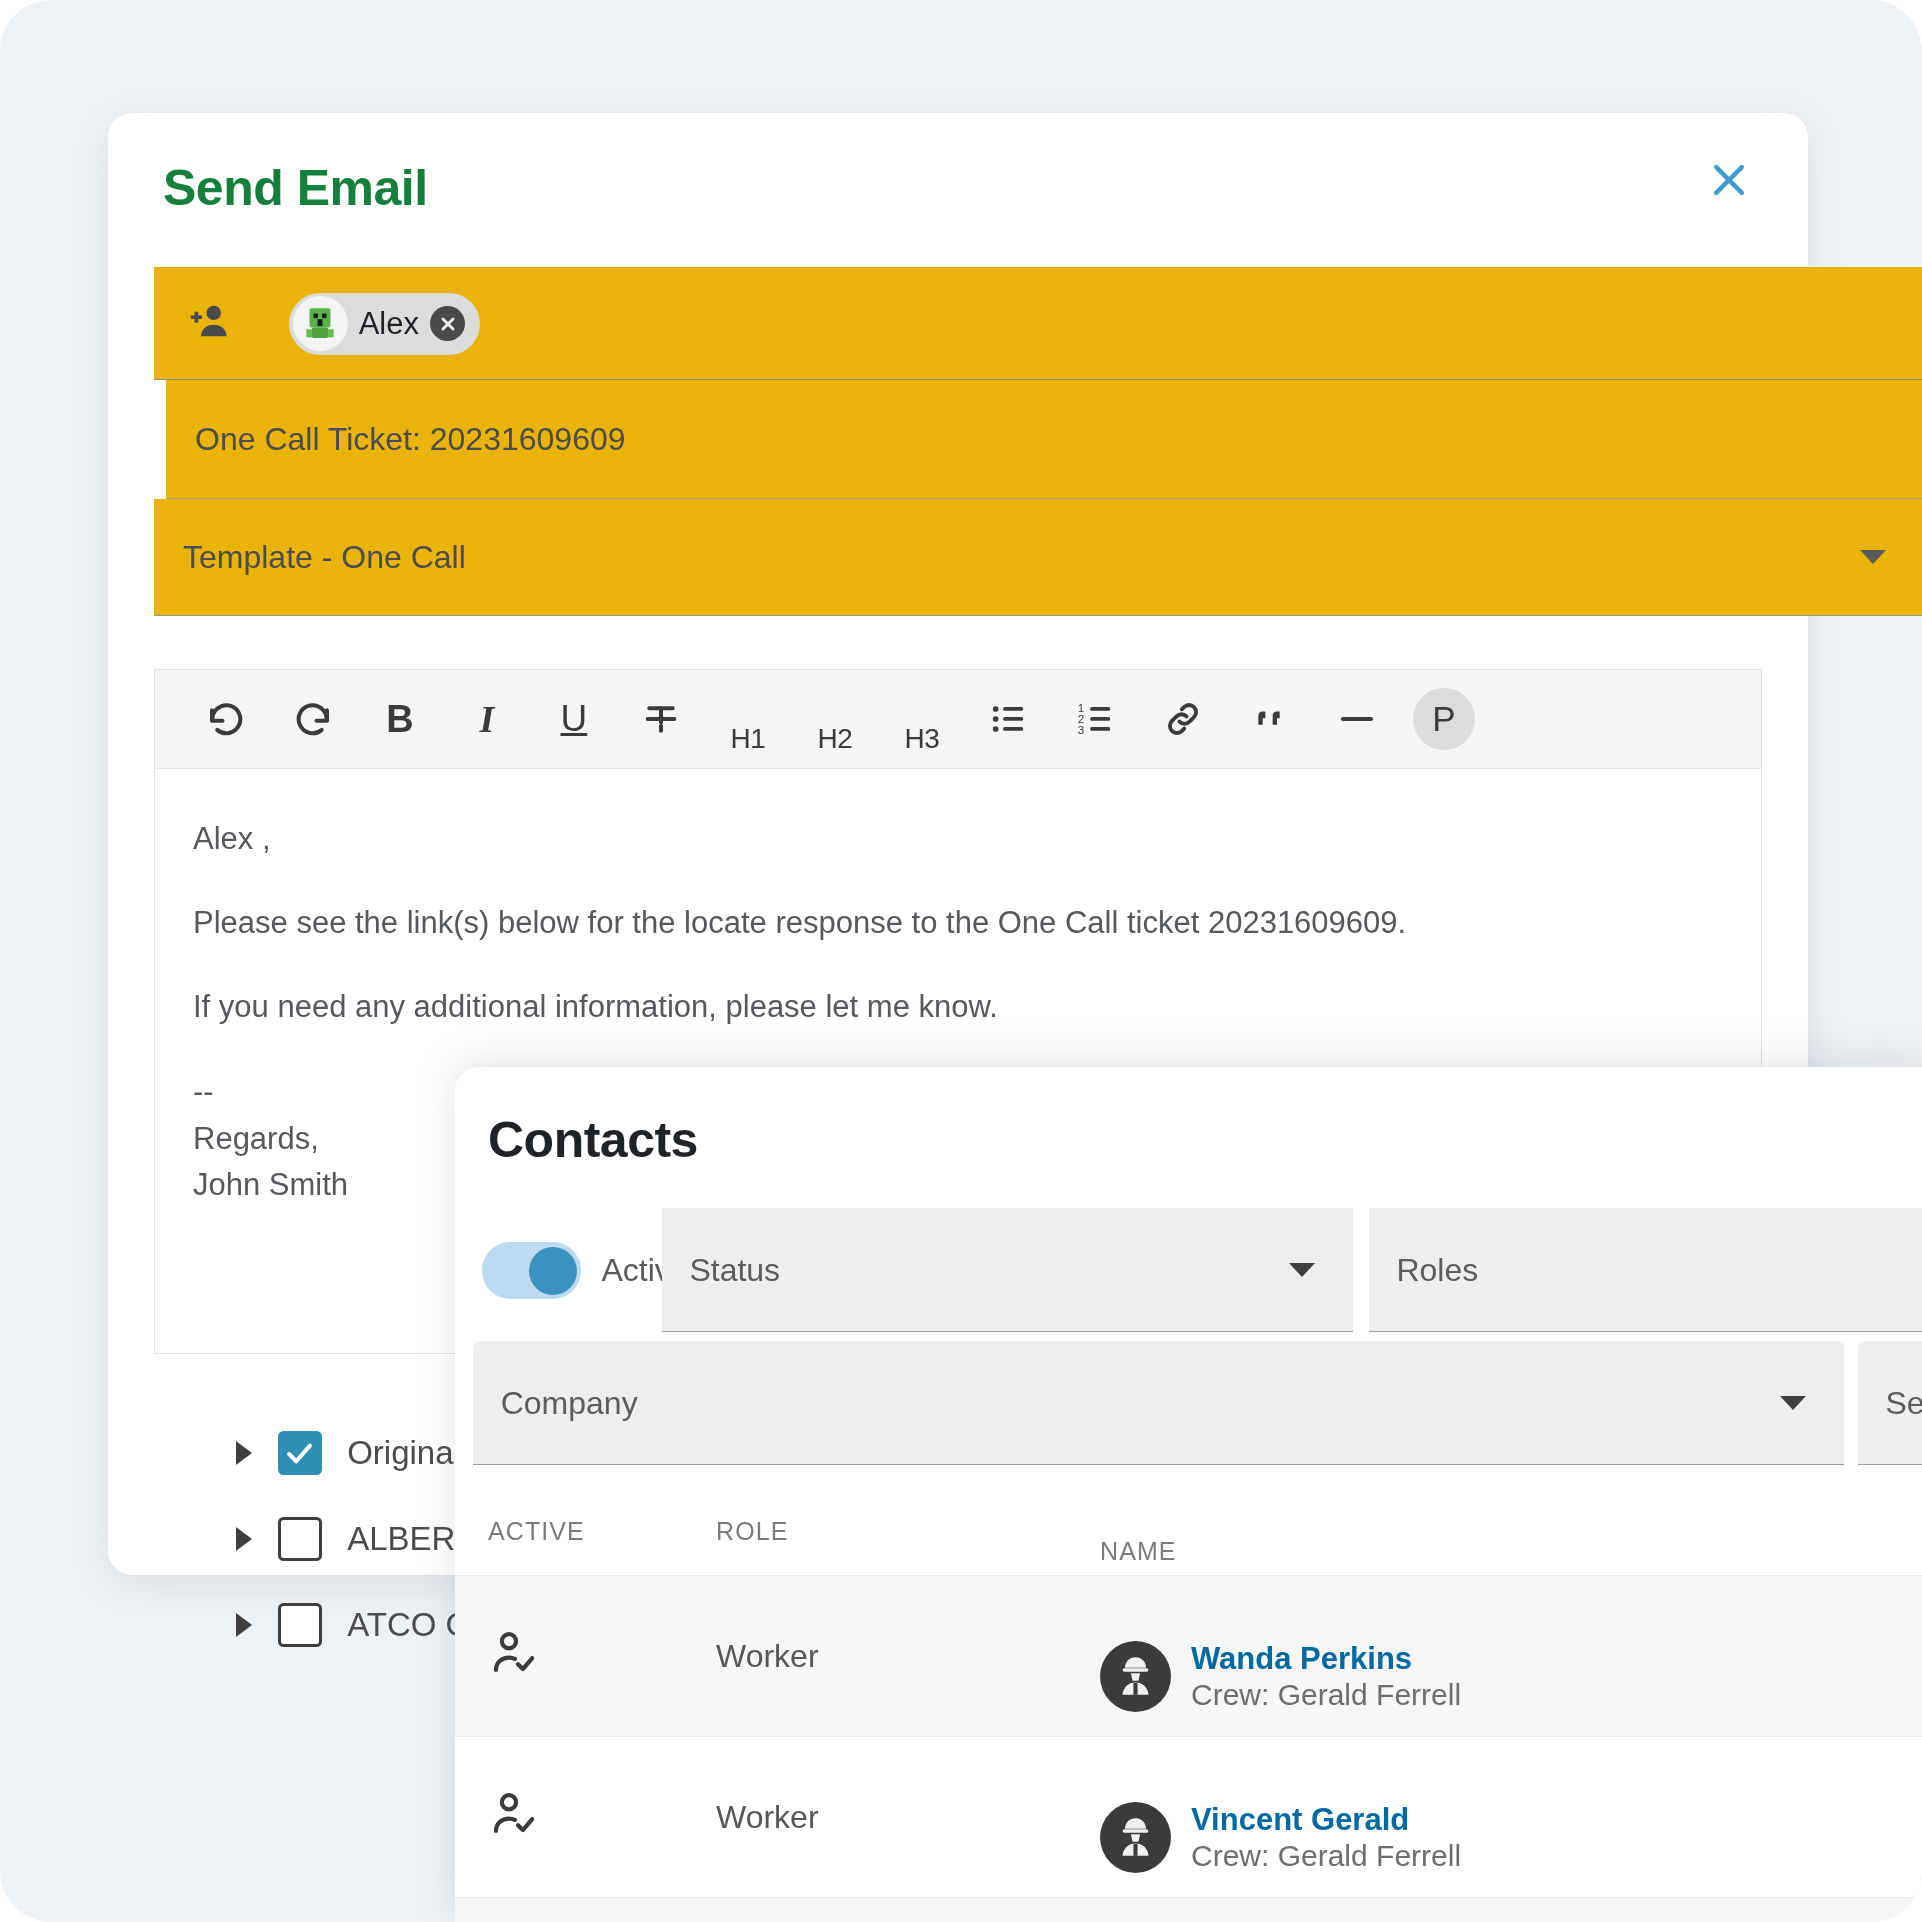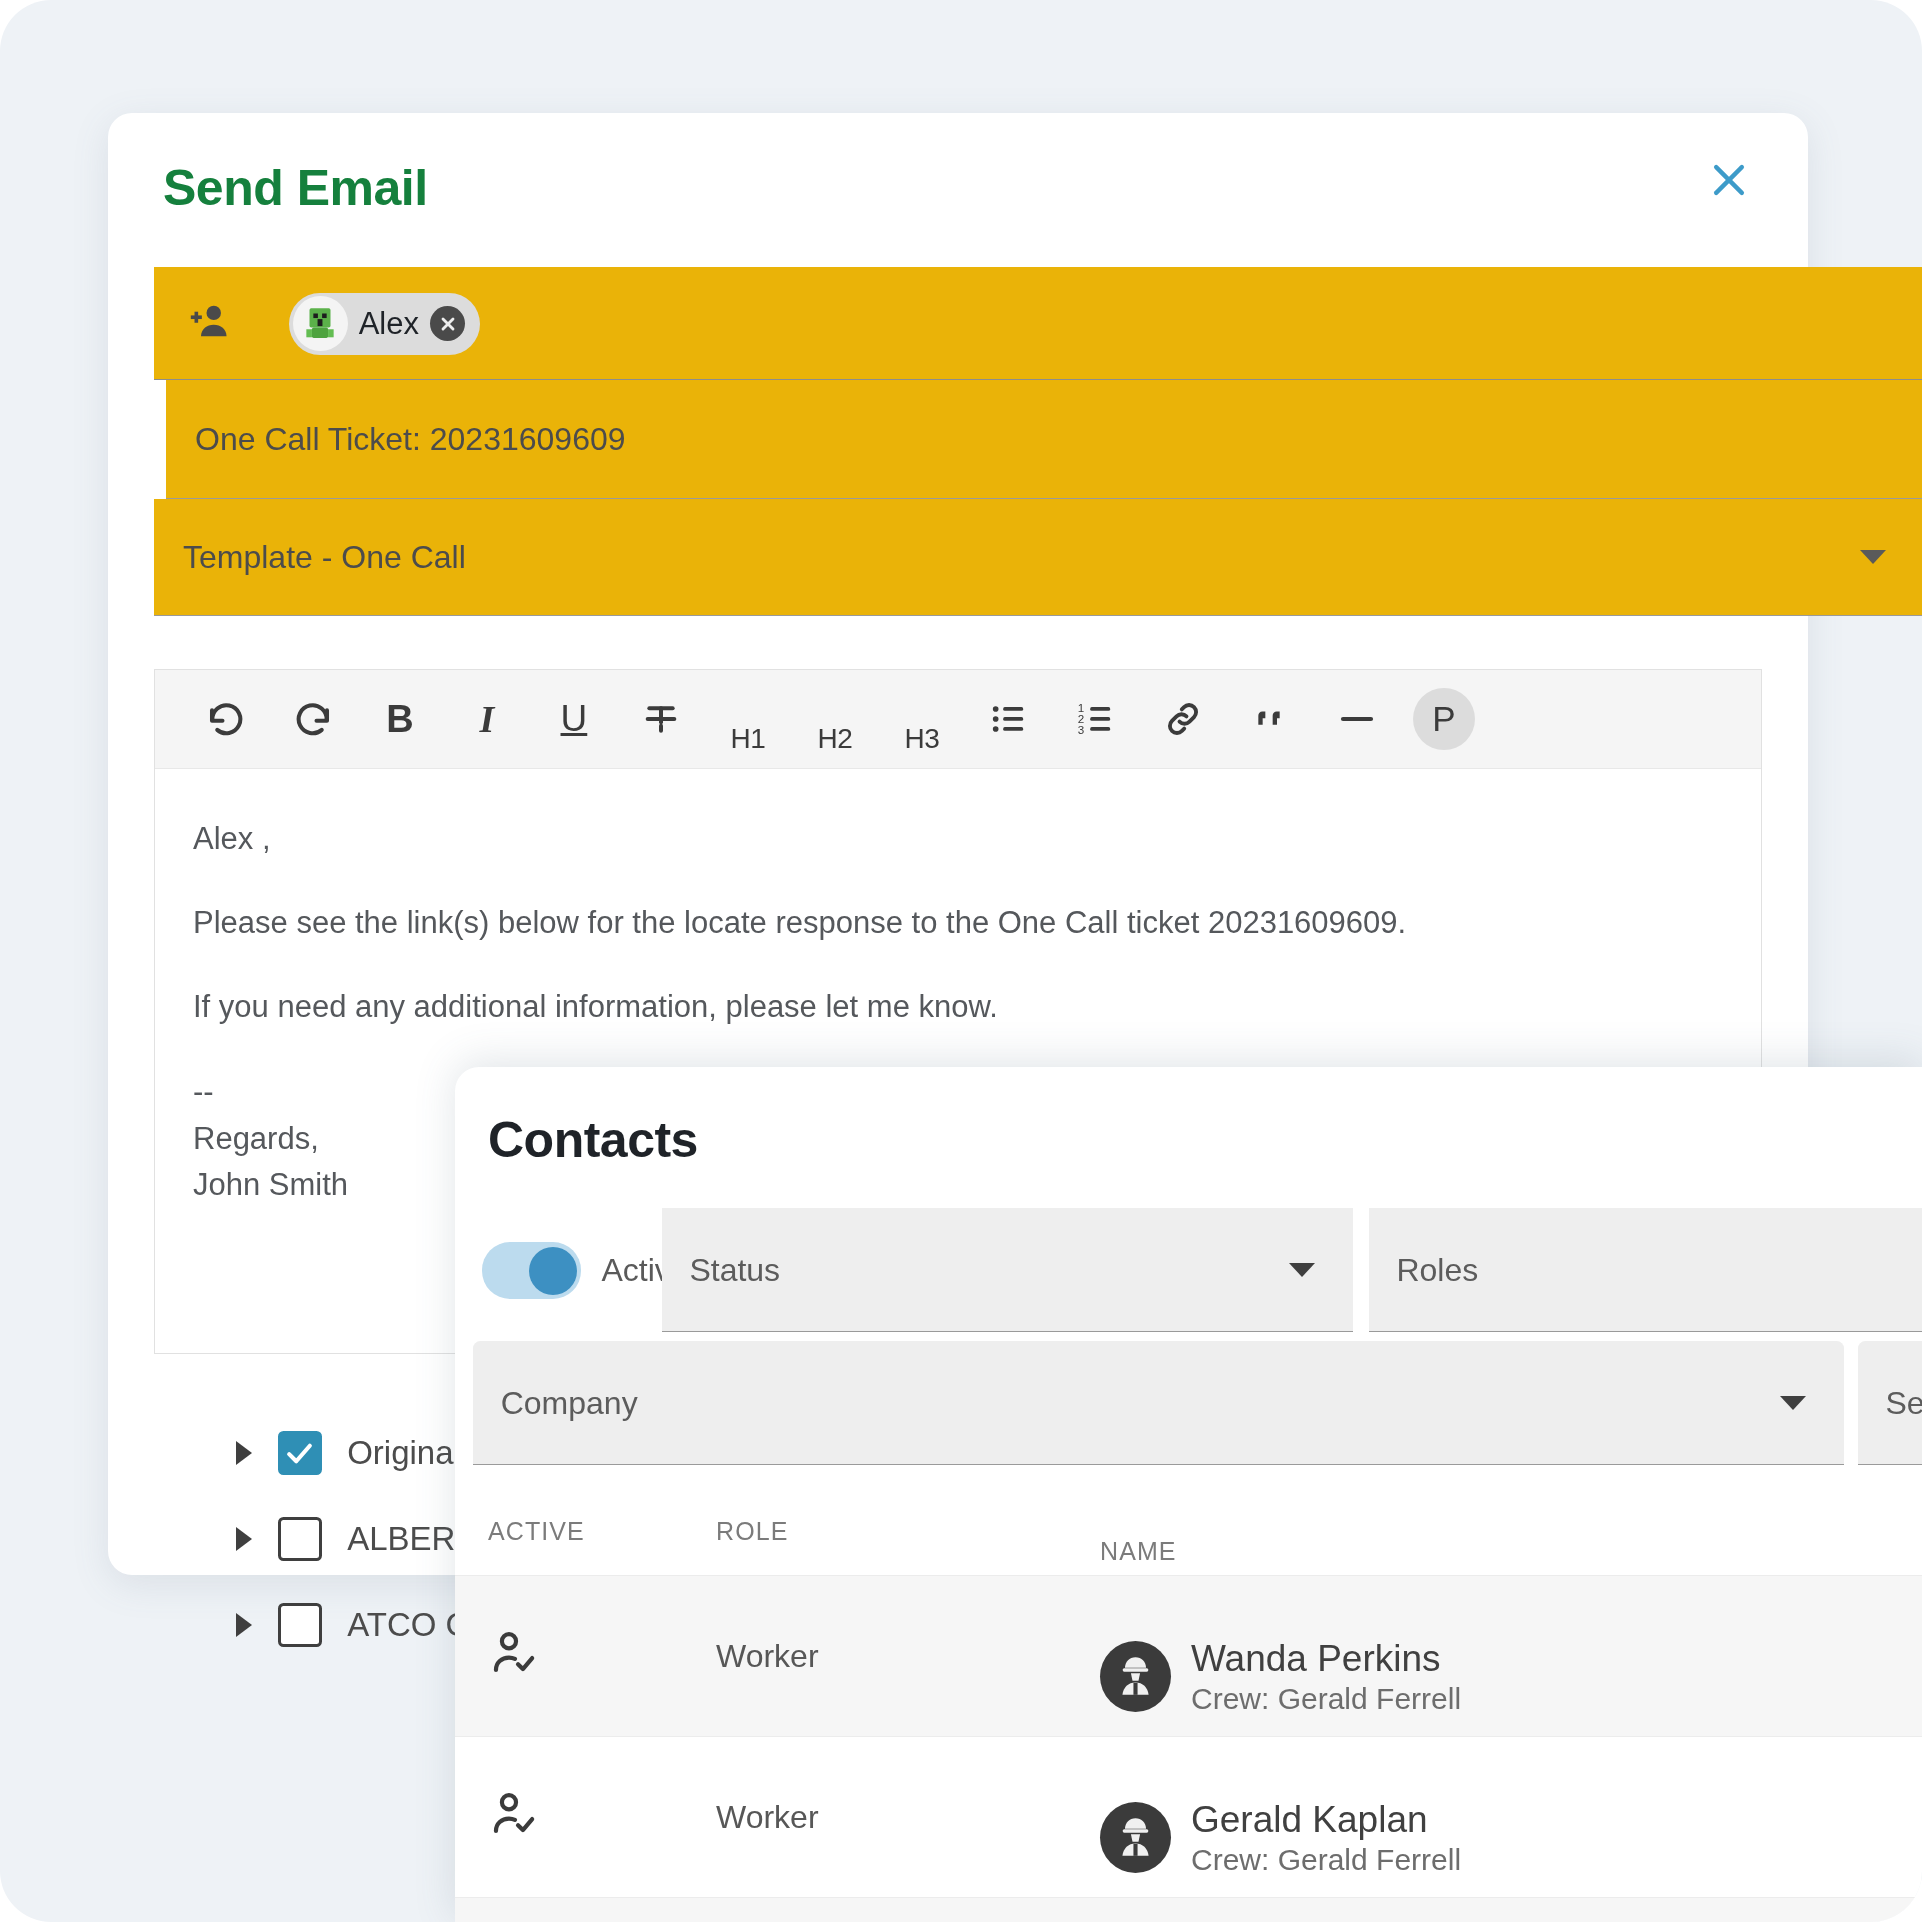--- a/index.html
+++ b/index.html
@@ -267,21 +267,21 @@
   .row-role { font-size: 32px; color: #575757; }
   .name-cell { display: flex; align-items: center; gap: 20px; }
   .avatar-round {
     width: 71px; height: 71px;
     border-radius: 50%;
     background: #3b3b3b;
     display: flex; align-items: center; justify-content: center;
     flex: none;
     overflow: hidden;
   }
-  .name-text .n1 { font-size: 37px; font-weight: normal; color: #404040; line-height: 1.18; }
+  .name-text .n1 { font-size: 31px; font-weight: bold; color: #0369a1; line-height: 1.18; }
   .name-text .n2 { font-size: 30px; color: #6d6d6d; line-height: 1.18; white-space: nowrap; }
 </style>
 </head>
 <body>
 
 <div id="app-frame">
 
   <div id="send-email-dialog">
 
     <div id="dialog-title">Send Email</div>
@@ -528,21 +528,21 @@
           <span class="avatar-round">
             <svg width="55" height="55" viewBox="0 0 24 24" fill="#f0f0f0">
               <path d="M7.4 8.2c0-2.6 2-4.6 4.6-4.6s4.6 2 4.6 4.6H7.4z"></path>
               <rect x="6.4" y="8.4" width="11.2" height="1.5" rx="0.7"></rect>
               <path d="M10 10.6h4l-.7 3.2h-2.6z"></path>
               <path d="M12 14.6c3.1 0 5.4 2.1 5.7 5.4H6.3c.3-3.3 2.6-5.4 5.7-5.4z"></path>
               <rect x="11.1" y="14.8" width="1.8" height="5.2" fill="#3b3b3b"></rect>
             </svg>
           </span>
           <span class="name-text">
-            <div class="n1">Gerald Kaplan</div>
+            <div class="n1">Vincent Gerald</div>
             <div class="n2">Crew: Gerald Ferrell</div>
           </span>
         </span>
       </div>
 
       <div class="ct-row shaded">
         
         
         
       </div>

